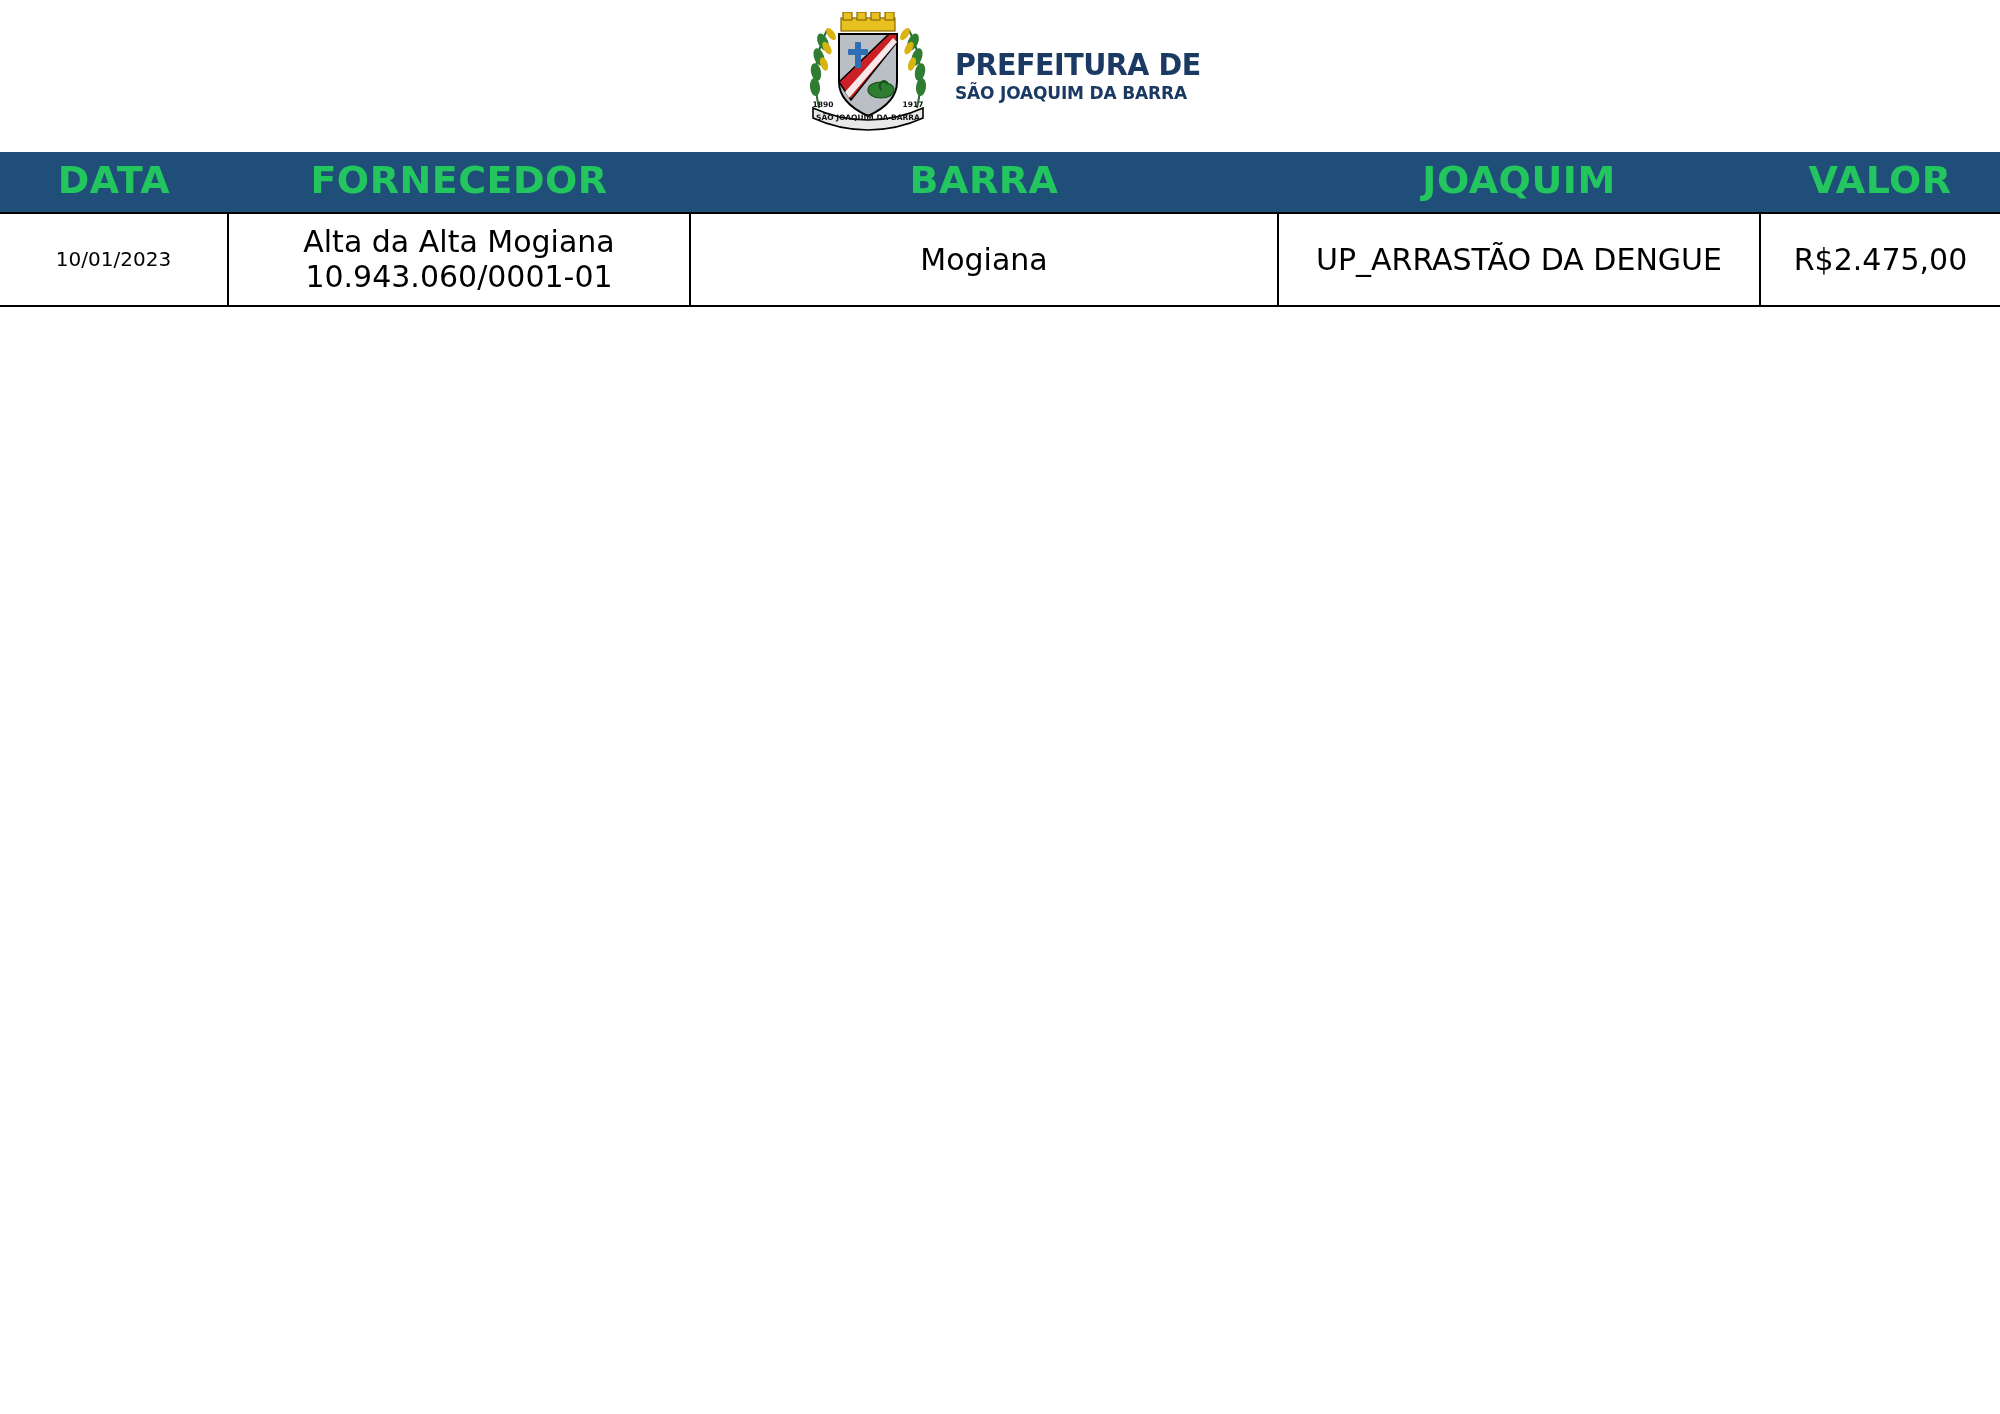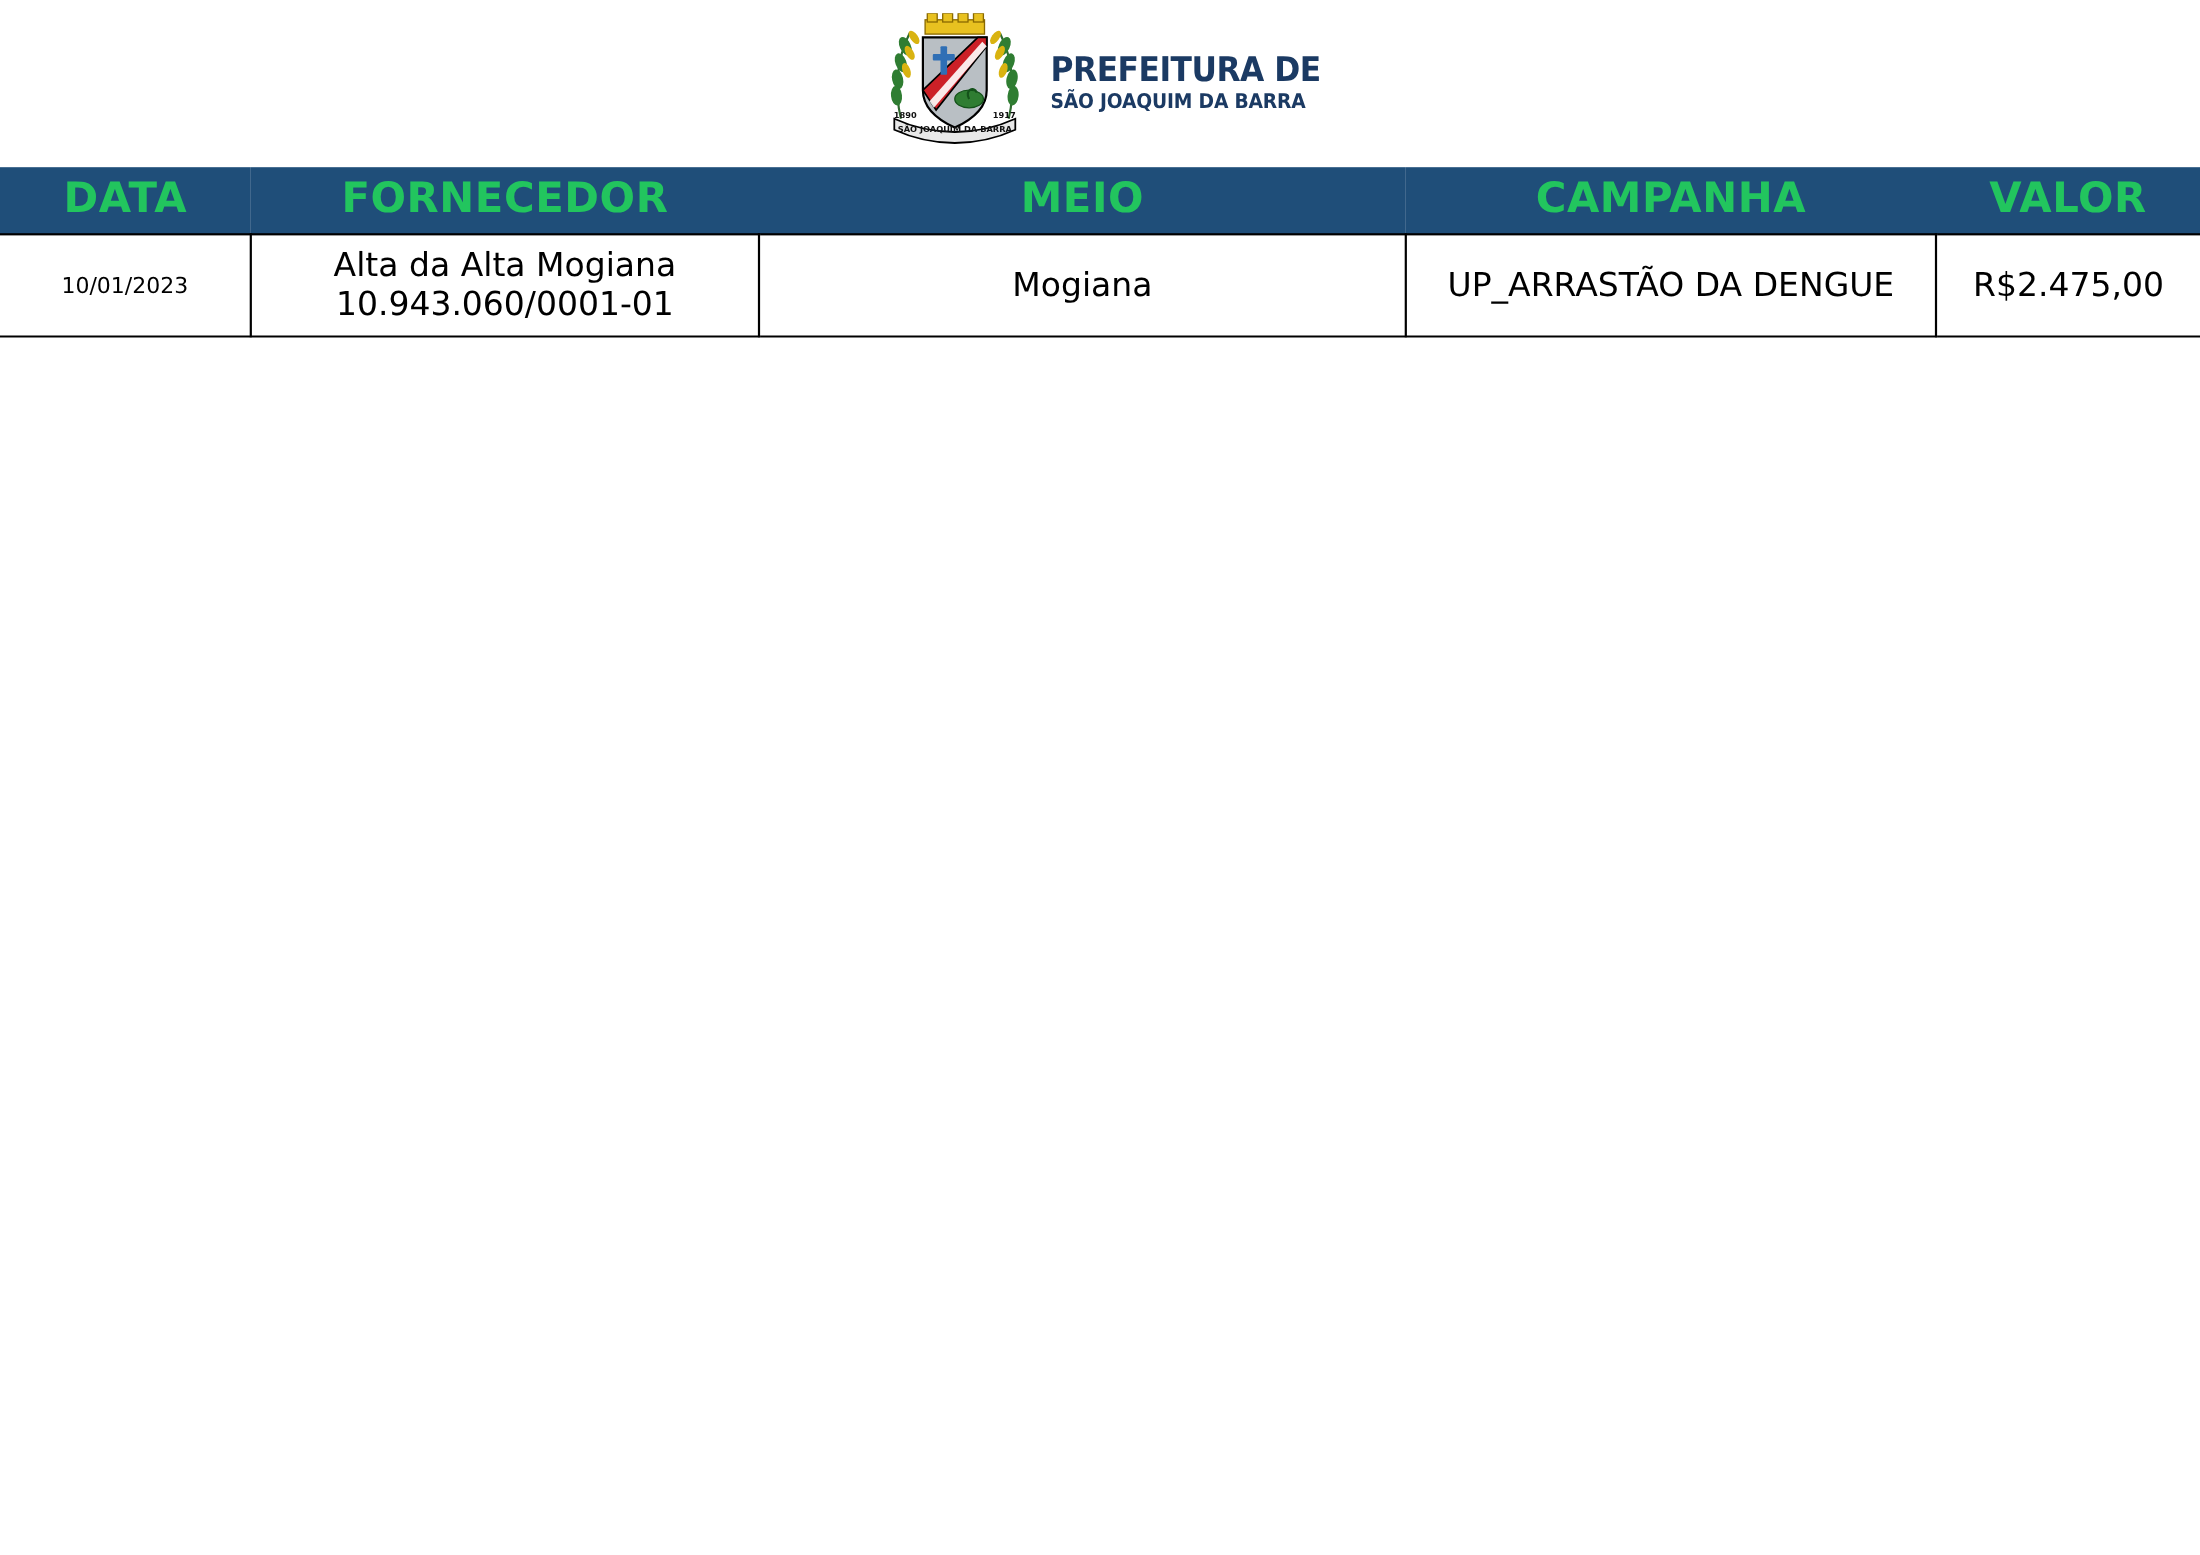--- a/index.html
+++ b/index.html
@@ -186,22 +186,22 @@
     <col class="c-data">
       <col class="c-fornecedor">
       <col class="c-meio">
       <col class="c-campanha">
       <col class="c-valor">
   </colgroup>
   <thead>
     <tr>
       <th>DATA</th>
       <th>FORNECEDOR</th>
-      <th>MEIO</th>
-      <th>CAMPANHA</th>
+      <th>BARRA</th>
+      <th>JOAQUIM</th>
       <th>VALOR</th>
     </tr>
   </thead>
   <tbody>
     <tr>
       <td class="cell-data">10/01/2023</td>
       <td>
         <div>Alta da Alta Mogiana</div>
         <div>10.943.060/0001-01</div>
       </td>

